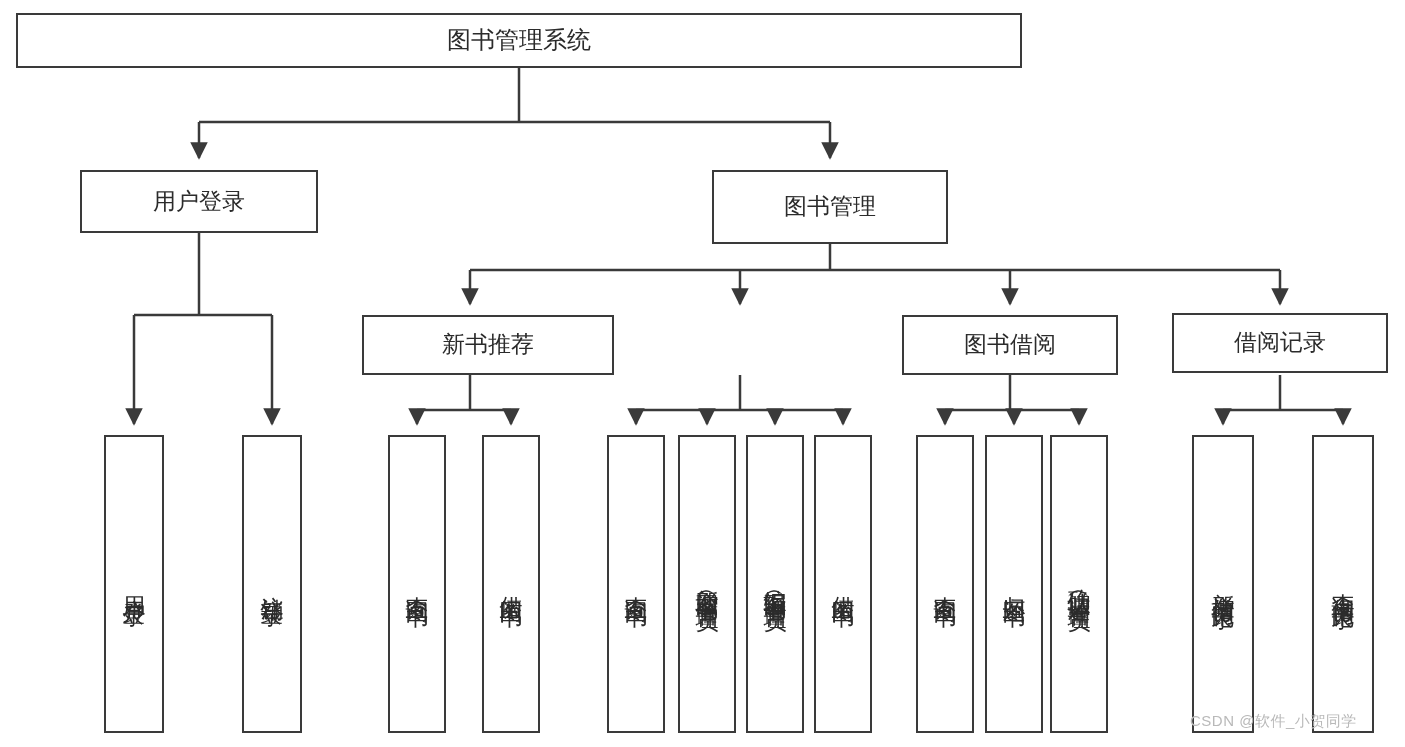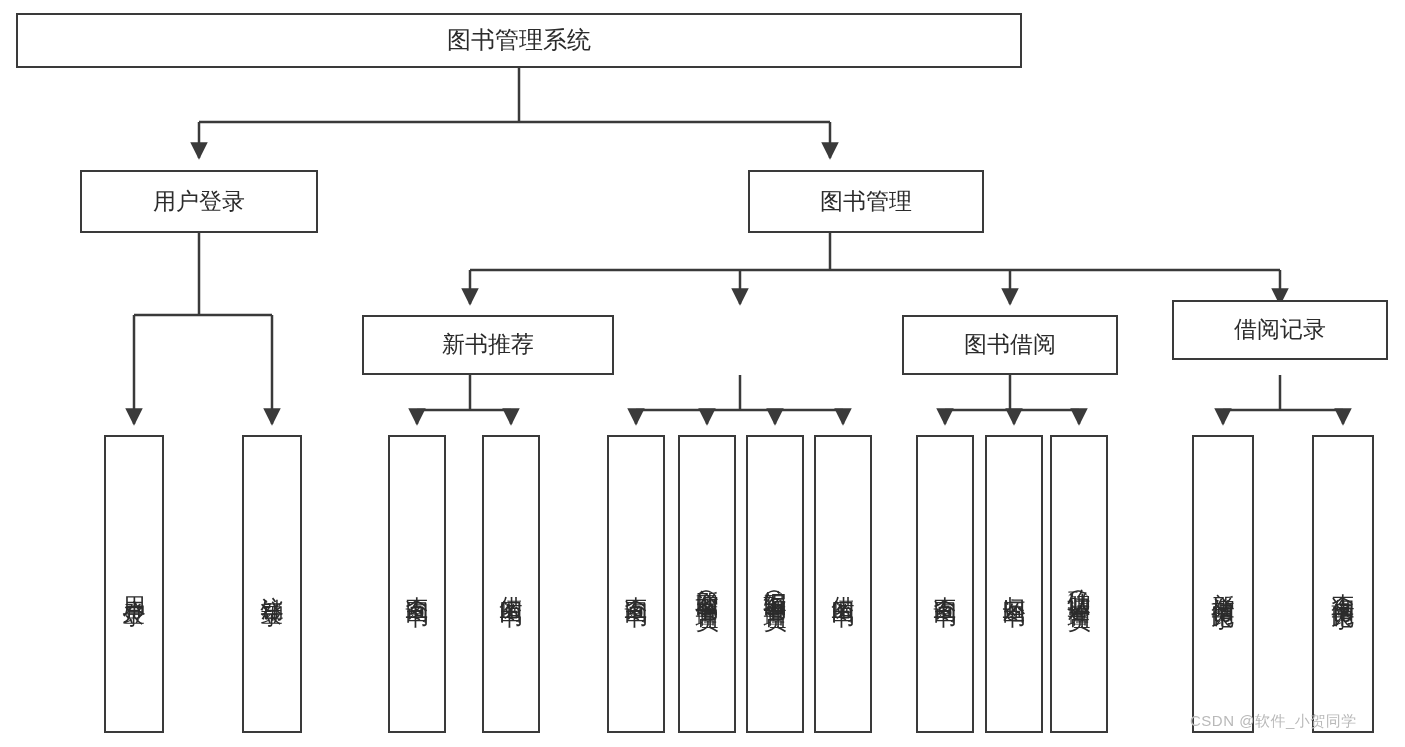--- a/index.html
+++ b/index.html
@@ -124,31 +124,31 @@
     </g>
   </svg>
 
   <div class="node horiz root" id="node-root" style="left: 16px; top: 13px; width: 1006px; height: 55px;">
     <span class="label">图书管理系统</span>
   </div>
 
   <div class="node horiz" id="node-l2-0" style="left: 80px; top: 170px; width: 238px; height: 63px;">
     <span class="label">用户登录</span>
   </div>
-  <div class="node horiz" id="node-l2-1" style="left: 748px; top: 170px; width: 236px; height: 63px;">
+  <div class="node horiz" id="node-l2-1" style="left: 712px; top: 170px; width: 236px; height: 74px;">
     <span class="label">图书管理</span>
   </div>
 
   <div class="node horiz" id="node-l3-0" style="left: 362px; top: 315px; width: 252px; height: 60px;">
     <span class="label">新书推荐</span>
   </div>
   <div class="node horiz" id="node-l3-2" style="left: 902px; top: 315px; width: 216px; height: 60px;">
     <span class="label">图书借阅</span>
   </div>
-  <div class="node horiz" id="node-l3-3" style="left: 1172px; top: 300px; width: 216px; height: 60px;">
+  <div class="node horiz" id="node-l3-3" style="left: 1172px; top: 313px; width: 216px; height: 60px;">
     <span class="label">借阅记录</span>
   </div>
 
   <div class="node vert" id="node-leaf-0" style="left: 104px; top: 435px; width: 60px; height: 298px;">
     <span class="label">用户登录</span>
   </div>
   <div class="node vert" id="node-leaf-1" style="left: 242px; top: 435px; width: 60px; height: 298px;">
     <span class="label">注销登录</span>
   </div>
   <div class="node vert" id="node-leaf-2" style="left: 388px; top: 435px; width: 58px; height: 298px;">

